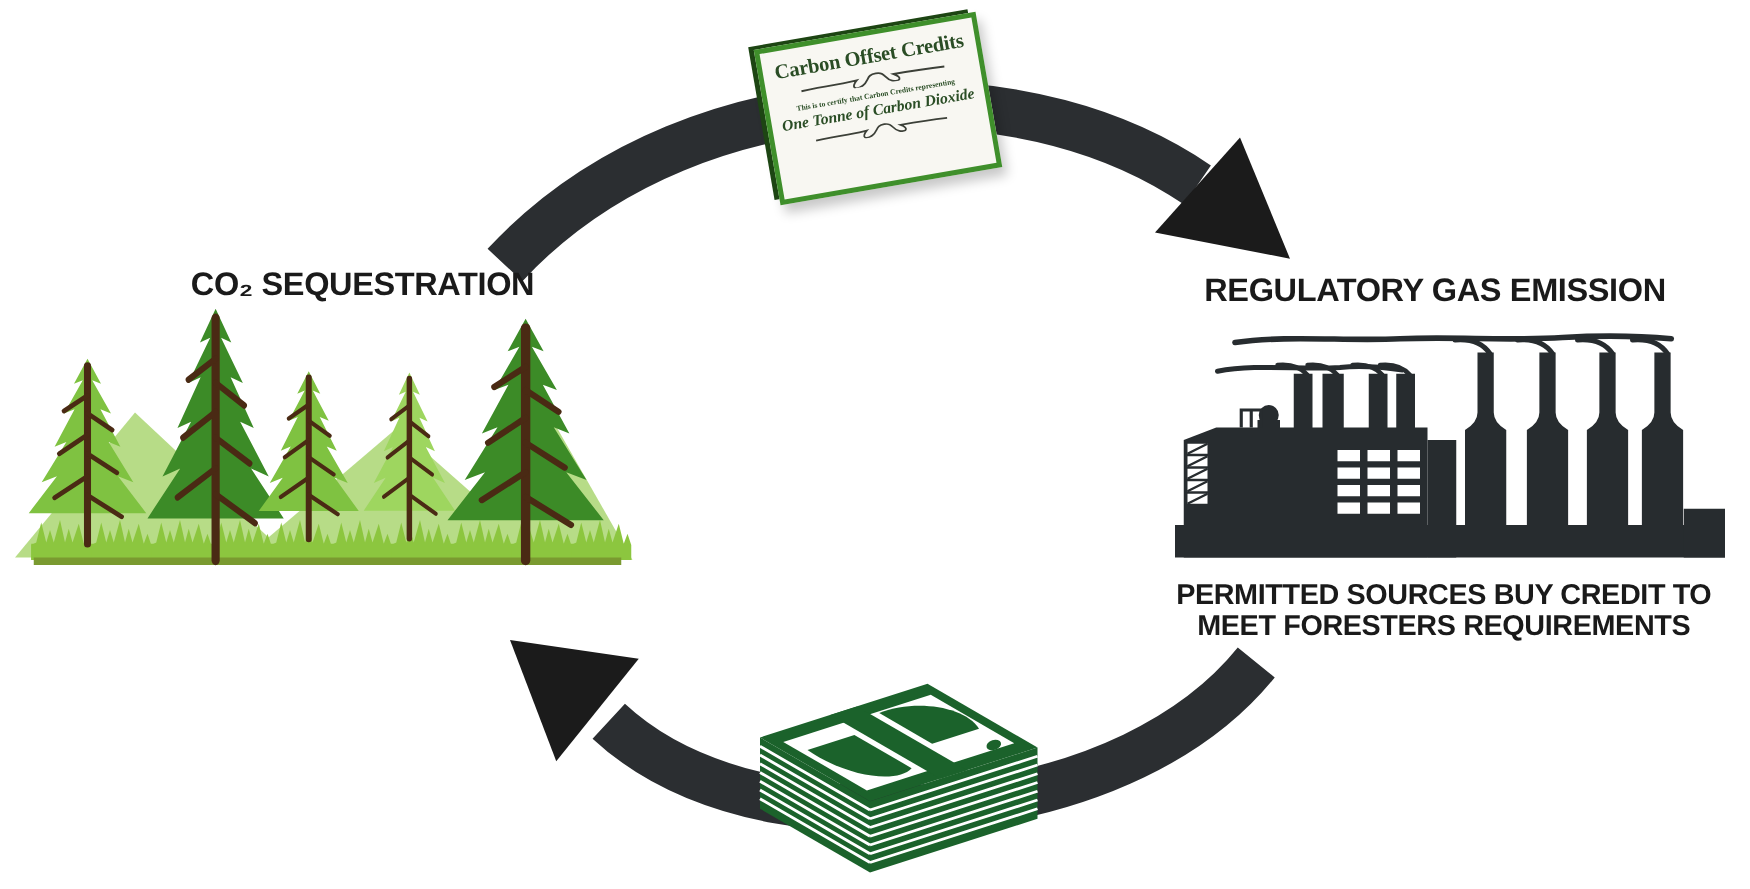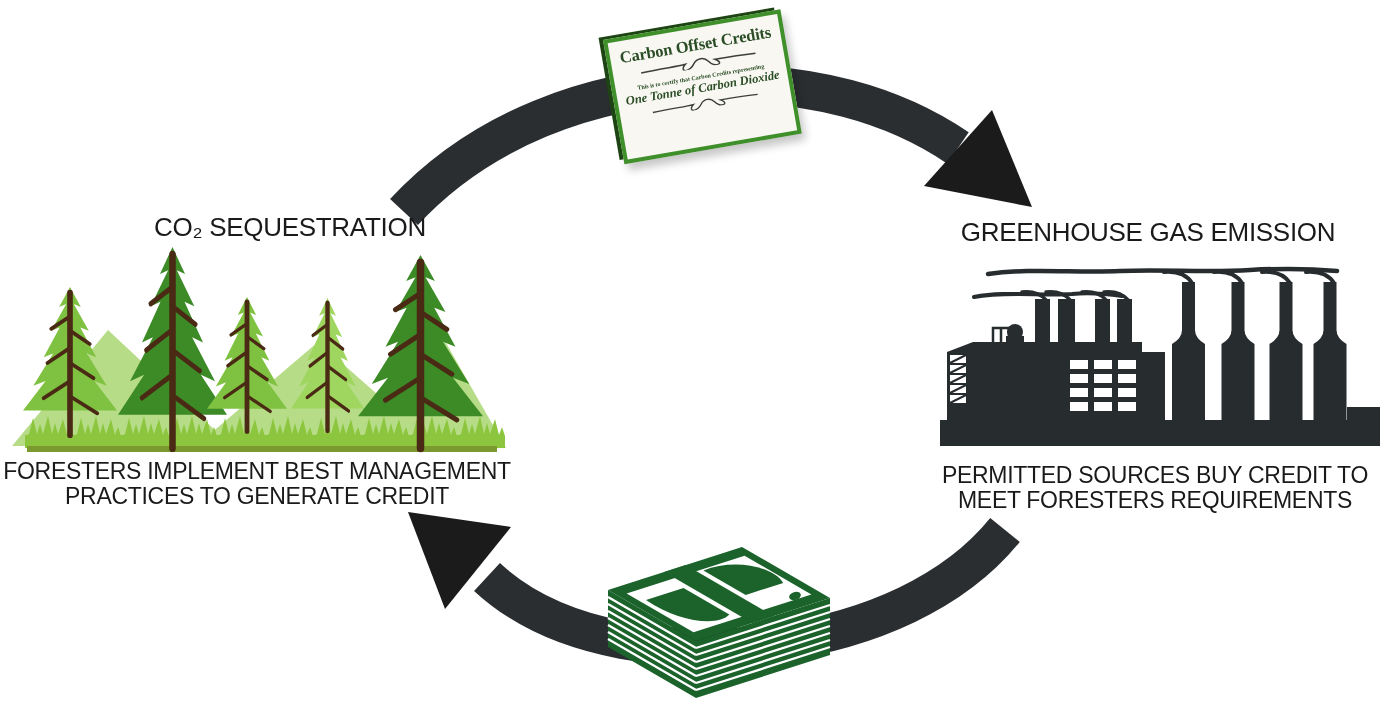--- a/index.html
+++ b/index.html
@@ -3,21 +3,21 @@
 <meta charset="utf-8">
 <style>
   html,body { margin:0; padding:0; background:#fff; }
   #stage {
     position:relative; width:1400px; height:711px; background:#FFFFFF;
     overflow:hidden; font-family:"Liberation Sans","DejaVu Sans",sans-serif;
   }
   #art { position:absolute; left:0; top:0; }
 
   .label {
-    position:absolute; font-weight:400; color:#1A1A1A; text-align:center;
+    position:absolute; font-weight:700; color:#1A1A1A; text-align:center;
     letter-spacing:-0.3px;
   }
   .title   { font-size:26px; }
   .caption { font-size:23px; line-height:25px; }
 
   #left-title    { left:90px;  top:212px; width:400px; }
   #right-title   { left:948px; top:217px; width:400px; }
   #left-caption  { left:2px;   top:459px; width:510px; }
   #right-caption { left:940px; top:463px; width:430px; }
 
@@ -183,25 +183,21 @@
     </svg>
     <div class="cert-sub">This is to certify that Carbon Credits representing</div>
     <div class="cert-body">One Tonne of Carbon Dioxide</div>
     <svg class="swirl" width="110" height="12" viewBox="0 0 120 12">
       <path d="M2,7 C26,6 38,7 47,6 C41,11 45,14 51,11 C57,8 55,3 63,3 C71,3 69,9 75,11 C81,13 84,10 77,6 C88,6 100,6 118,7" stroke="#3C4038" stroke-width="1.5" fill="none"></path>
     </svg>
   </div>
 
   <div id="left-title" class="label title">CO₂ SEQUESTRATION</div>
 
-  <div id="right-title" class="label title">GREENHOUSE GAS EMISSION</div>
-
-  <div id="left-caption" class="label caption">
-    <div>FORESTERS IMPLEMENT BEST MANAGEMENT</div>
-    <div>PRACTICES TO GENERATE CREDIT</div>
-  </div>
+  <div id="right-title" class="label title">REGULATORY GAS EMISSION</div>
+
 
   <div id="right-caption" class="label caption">
     <div>PERMITTED SOURCES BUY CREDIT TO</div>
     <div>MEET FORESTERS REQUIREMENTS</div>
   </div>
 
 </div>
 
 </body></html>

